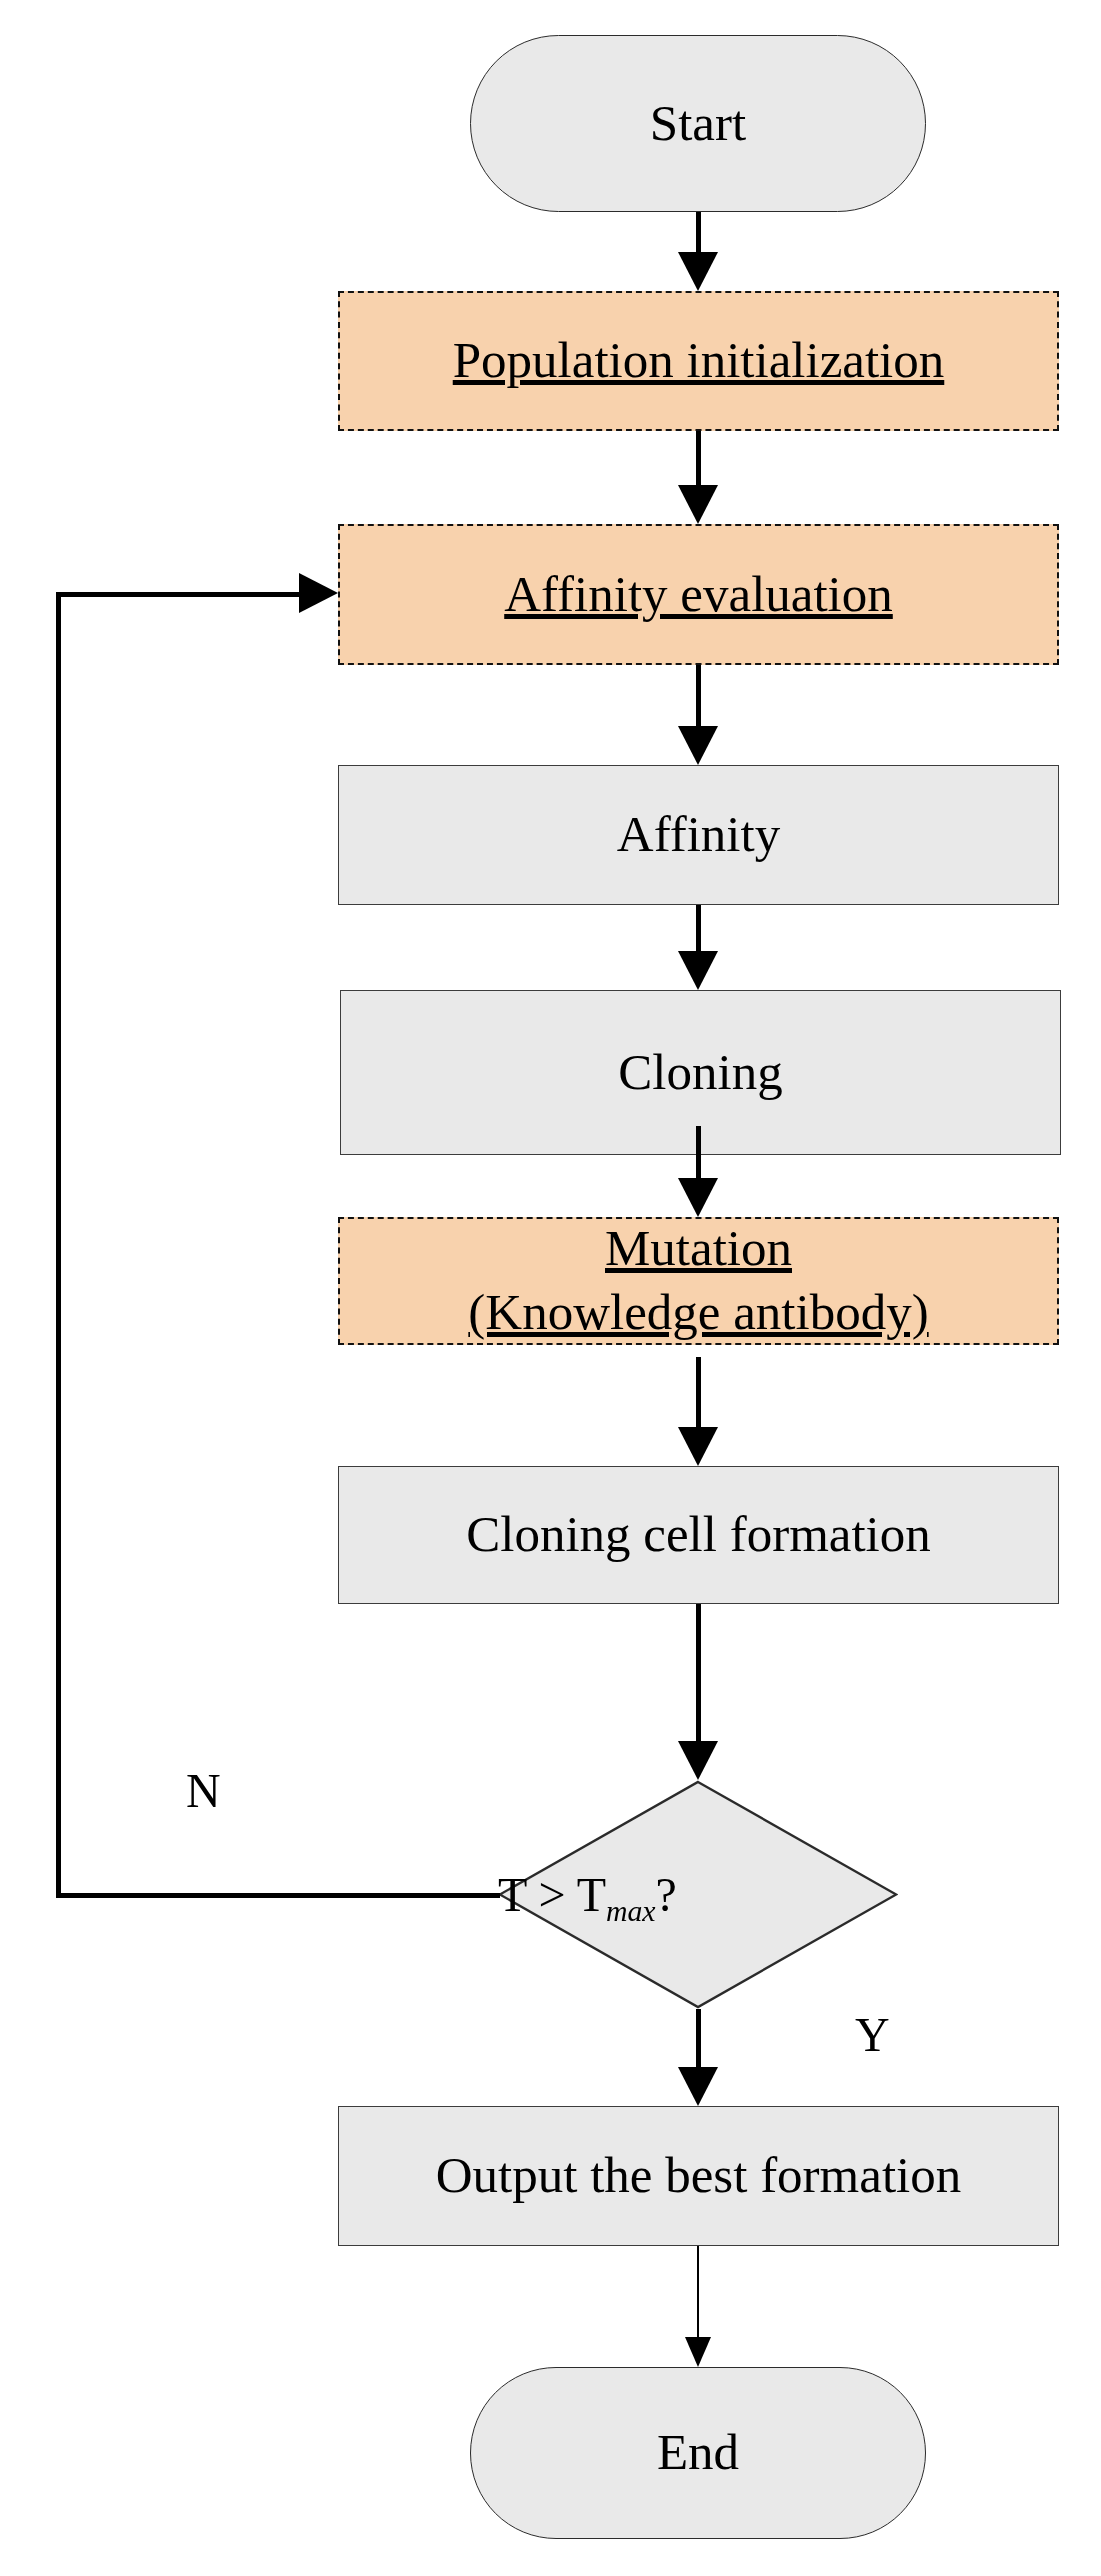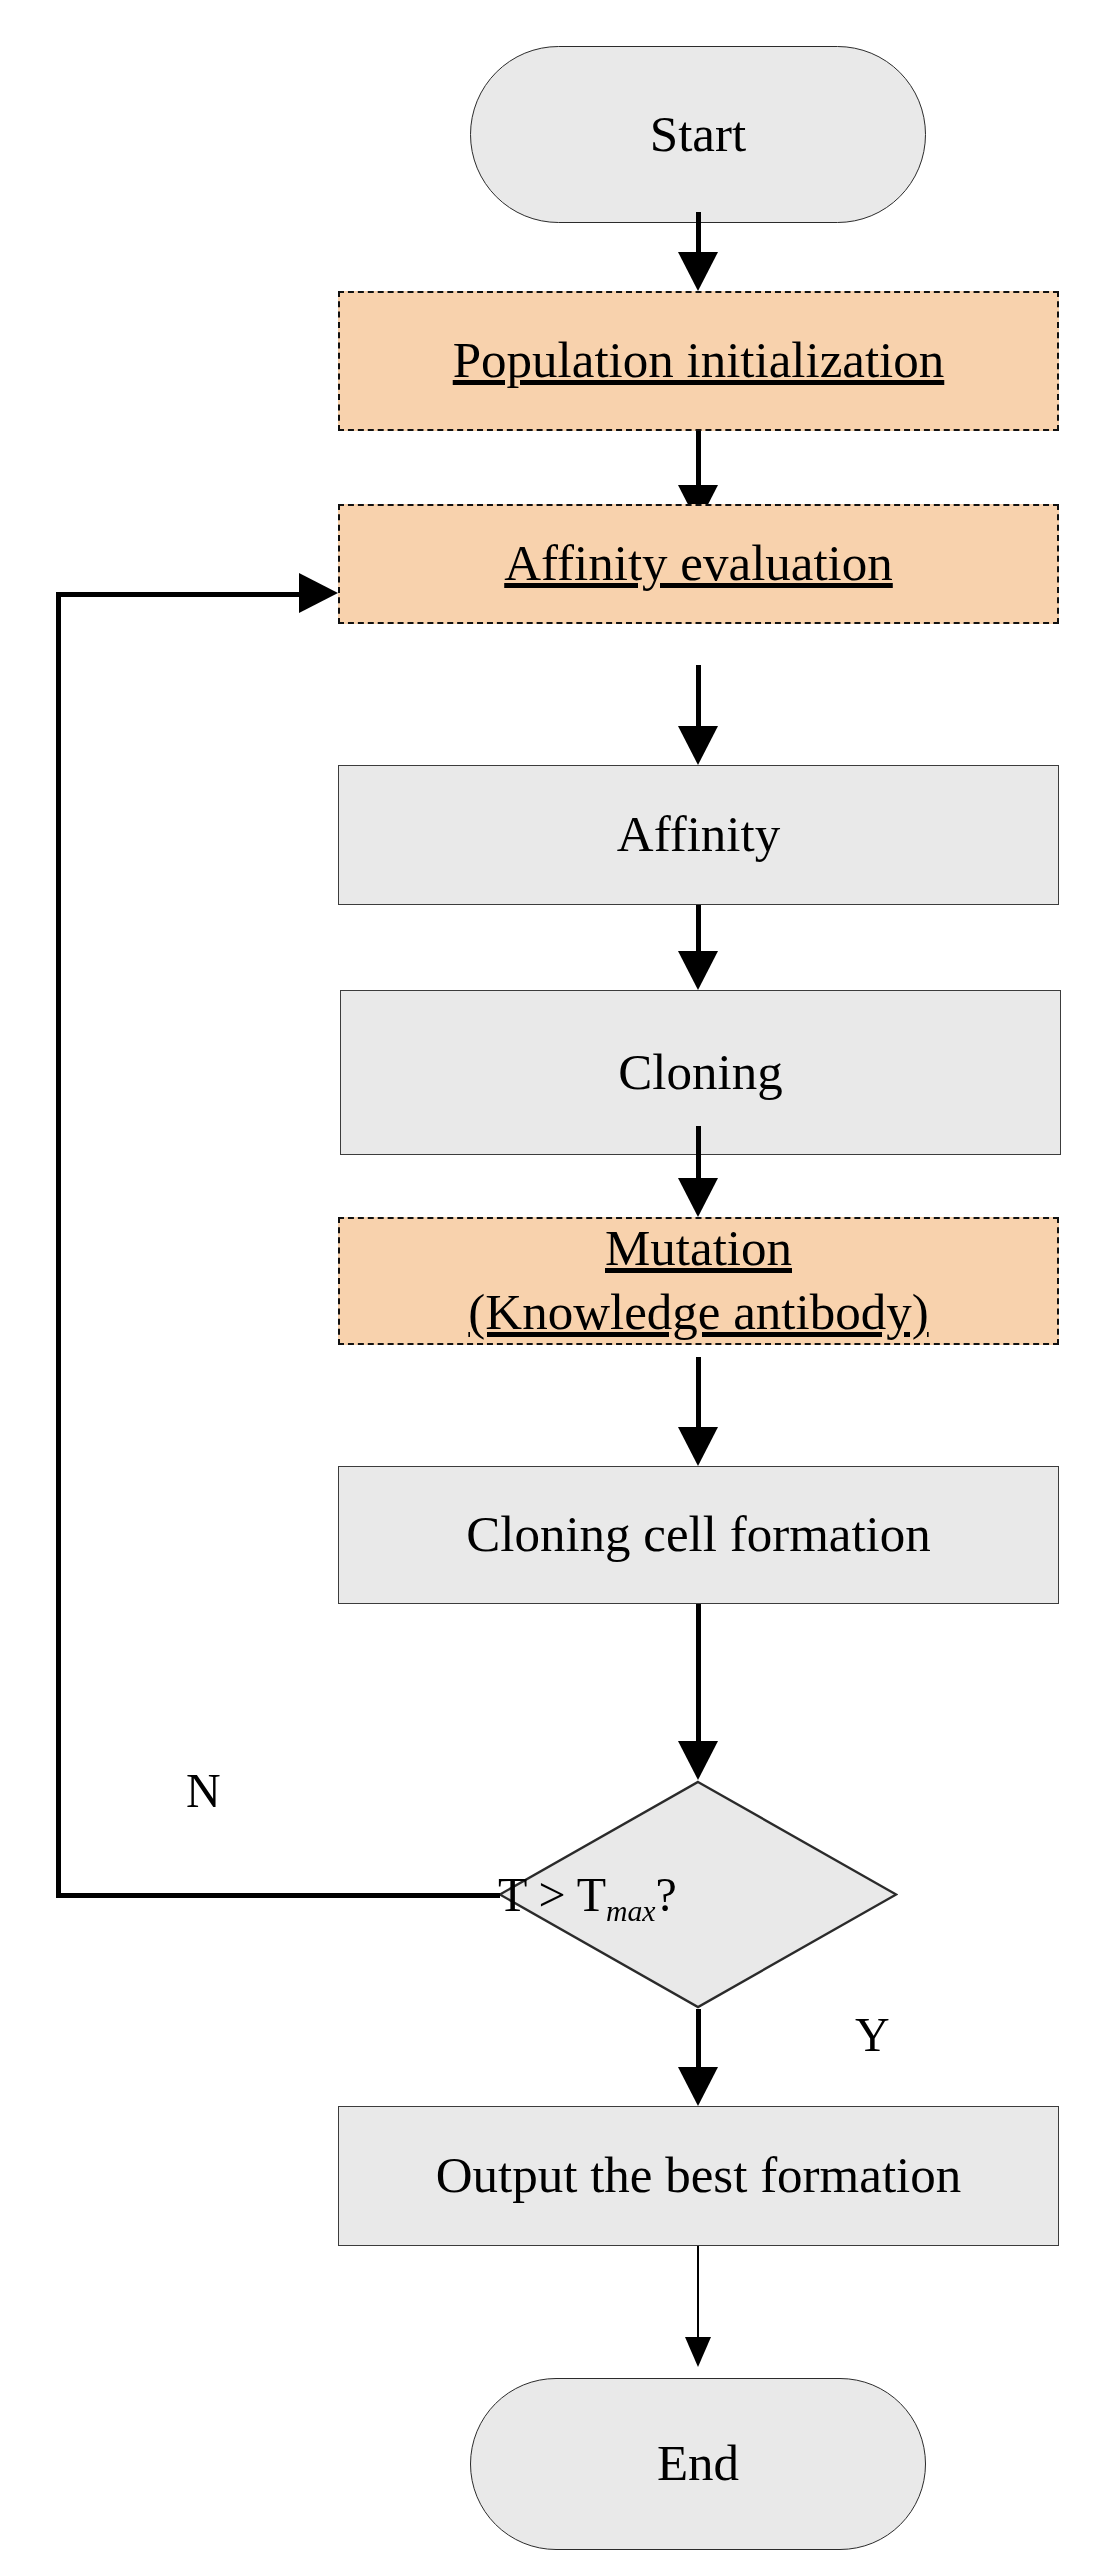--- a/index.html
+++ b/index.html
@@ -19,21 +19,20 @@
     justify-content:center;
     text-align:center;
     box-sizing:border-box;
     font-size:51px;
     line-height:1.2;
   }
   .stadium{
     background:var(--process-fill,#e9e9e9);
     border:1.9px solid #2b2b2b;
     border-radius:89px;
-    margin-top:11px;
   }
   .process{
     background:var(--process-fill,#e9e9e9);
     border:1.9px solid #3c3c3c;
   }
   .highlight{
     background:var(--highlight-fill,#f8d2ad);
     border:2.8px dashed #111111;
     text-decoration:underline;
   }
@@ -89,21 +88,21 @@
   <div class="vline" style="left:696px;top:212px;height:44px"></div>
   <div class="arrowhead-down" style="left:678px;top:252px"></div>
 
   <div class="node highlight" style="left:338px;top:291px;width:721px;height:140px">
     <span>Population initialization</span>
   </div>
 
   <div class="vline" style="left:696px;top:431px;height:60px"></div>
   <div class="arrowhead-down" style="left:678px;top:485px"></div>
 
-  <div class="node highlight" style="left:338px;top:504px;width:721px;height:120px">
+  <div class="node highlight" style="left:338px;top:524px;width:721px;height:141px">
     <span>Affinity evaluation</span>
   </div>
 
   <div class="vline" style="left:696px;top:665px;height:67px"></div>
   <div class="arrowhead-down" style="left:678px;top:726px"></div>
 
   <div class="node process" style="left:338px;top:765px;width:721px;height:140px">
     <span>Affinity</span>
   </div>
 

